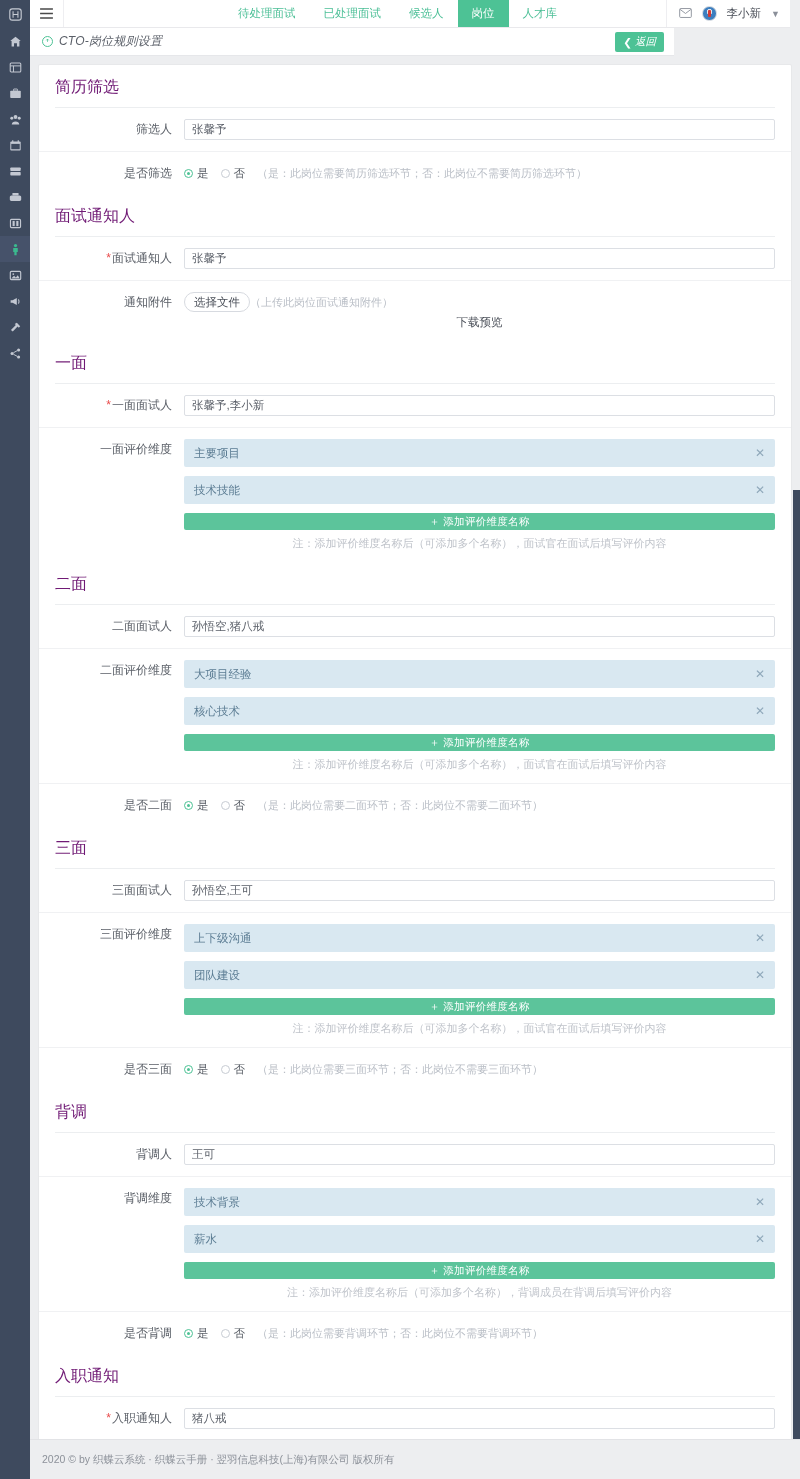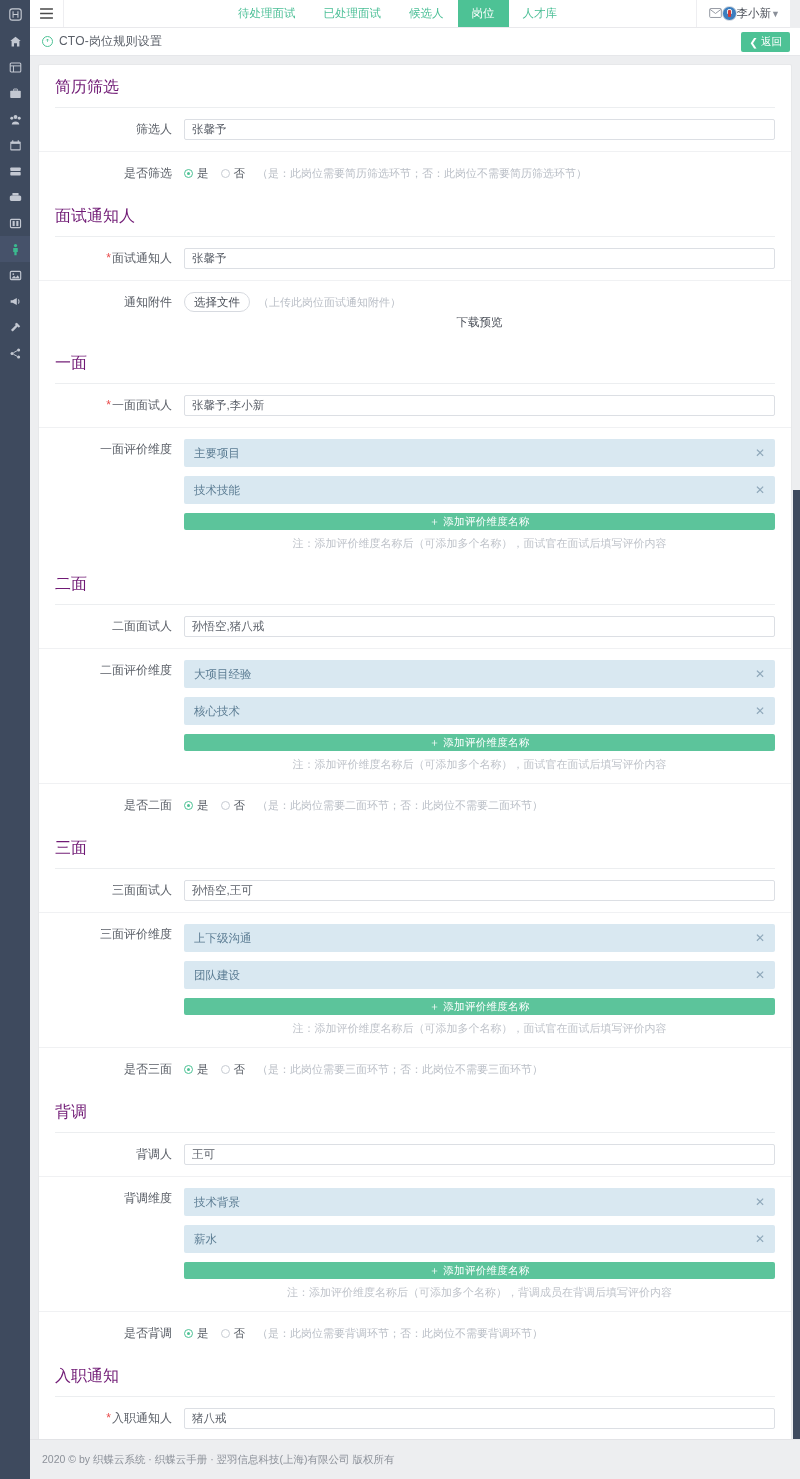--- a/index.html
+++ b/index.html
@@ -46,42 +46,43 @@
   .nav-spacer { flex: 0 0 160px; }
   .nav {
     display: flex; align-items: stretch;
   }
   .nav-item {
     padding: 0 14px; display: flex; align-items: center; justify-content: center;
     color: #4bbf96; font-size: 11.5px; white-space: nowrap;
   }
   .nav-item.active { background: #4dc295; color: #fff; }
   .top-right {
-    margin-left: auto; display: flex; align-items: center; gap: 0;
+    margin-left: auto; display: flex; align-items: center; gap: 10px;
     padding-right: 10px; border-left: 1px solid #eeeef1; padding-left: 12px;
   }
   .mail-icon { color: #8a8f99; font-size: 12px; }
   .avatar {
     width: 15px; height: 15px; border-radius: 50%;
     background: radial-gradient(circle at 50% 35%, #dfe6ee 0 26%, #3c7ebf 27% 100%);
     position: relative; overflow: hidden; border: 1px solid #cfd6de;
   }
   .avatar::after {
     content: ""; position: absolute; left: 50%; top: 26%;
     width: 3px; height: 7px; margin-left: -1.5px; background: #d33a36; border-radius: 1px;
   }
   .uname { color: #4a4f58; font-size: 11.5px; }
   .caret { color: #8a8f99; font-size: 9px; }
 
   
   #crumbbar {
-    position: absolute; left: 30px; top: 28px; width: 770px; height: 28px;
+    position: absolute; left: 30px; top: 28px; width: 644px; height: 28px;
     background: #fff;
     display: flex; align-items: center; padding: 0 10px 0 12px;
     border-bottom: 1px solid #e6e7ea;
+    font-style: italic;
   }
   .crumb-ico {
     width: 11px; height: 11px; border-radius: 50%;
     border: 1px solid #4dc295; color: #4dc295;
     display: inline-flex; align-items: center; justify-content: center;
     font-size: 8px; line-height: 1; margin-right: 6px;
   }
   .crumb-text { color: #5a5f68; font-size: 12px; letter-spacing: .2px; }
   .back-btn {
     margin-left: auto; background: #4dc295; color: #fff;
@@ -126,21 +127,21 @@
     background: #fff; display: inline-block; position: relative;
   }
   .radio.on { border-color: #4dc295; }
   .radio.on::after {
     content: ""; position: absolute; left: 2px; top: 2px;
     width: 3px; height: 3px; border-radius: 50%; background: #4dc295;
   }
   .radio-txt { color: #5b6068; font-size: 11.5px; margin-right: 8px; }
   .hint { color: #b9bec6; font-size: 11px; }
 
-  .file-line { display: flex; align-items: center; gap: 8px; }
+  .file-line { display: flex; align-items: center; }
   .file-btn {
     border: 1px solid #d7dae0; border-radius: 11px; padding: 2px 9px;
     font-size: 11.5px; color: #4a4f58; background: #fff; line-height: 14px;
   }
   .dl-link { color: #4a4f58; font-size: 11.5px; margin-top: 3px; display: inline-block; }
 
   .tag {
     background: #d9e8f1; border-radius: 2px; height: 28px;
     display: flex; align-items: center; padding: 0 10px;
     margin-bottom: 9px; color: #5b7c93; font-size: 11.5px;

